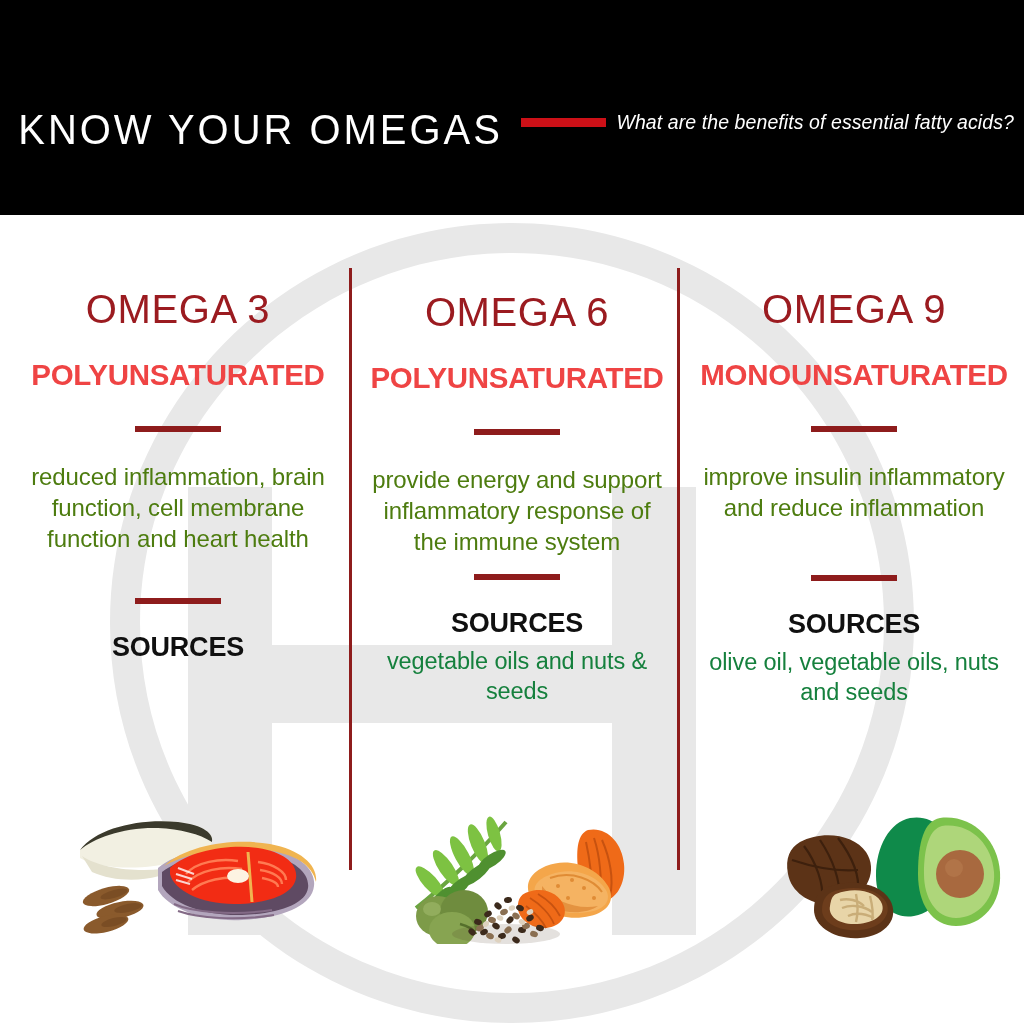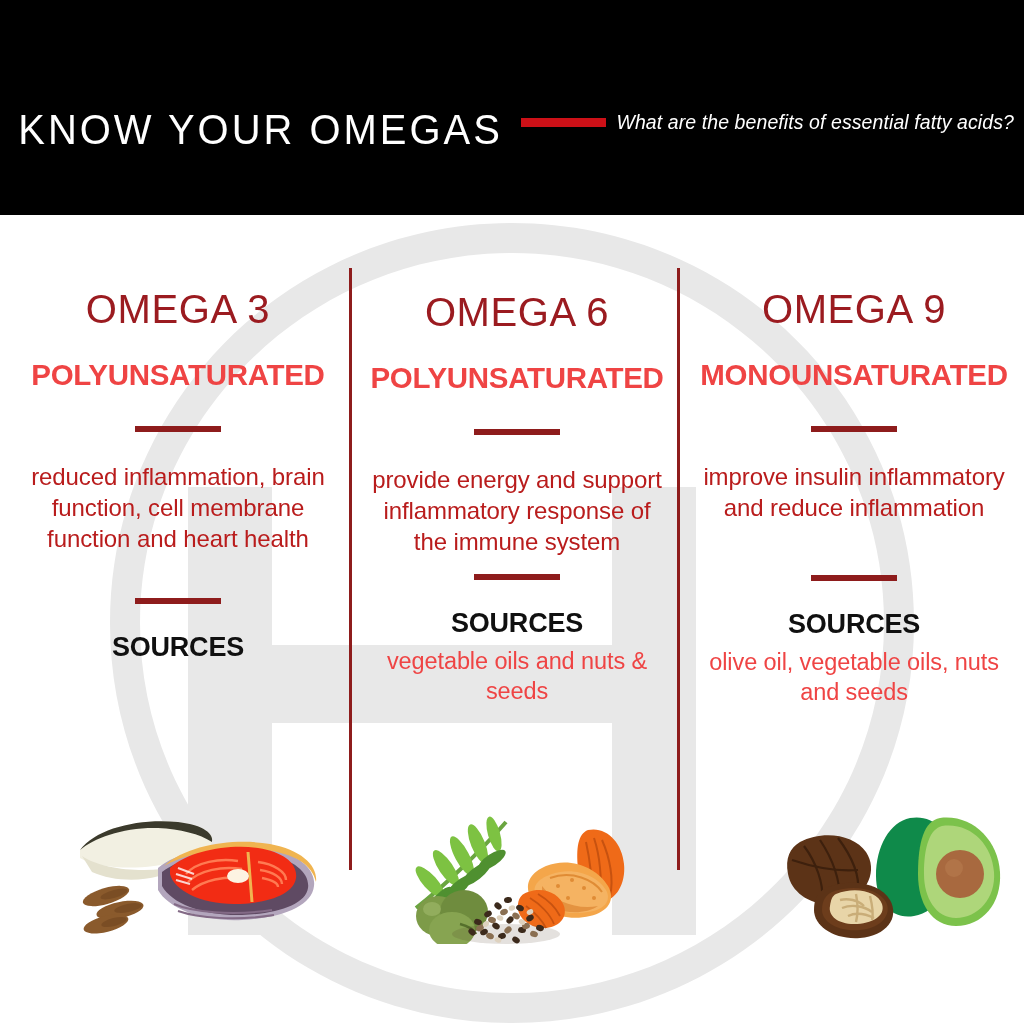--- a/index.html
+++ b/index.html
@@ -104,41 +104,41 @@
     line-height:1;
     white-space:nowrap;
   }
   .rule-sm{
     margin-top:36px;
     width:86px;height:6px;
     background:#8e1c1c;
   }
   .benefit{
     margin-top:29px;
-    color:#b91c1c;
+    color:#4d7c0f;
     font-size:24px;
     font-weight:400;
     line-height:1.30;
     text-align:center;
     letter-spacing:-0.1px;
     max-width:336px;
   }
   .col-2 .benefit{max-width:300px;}
   .col-3 .benefit{max-width:312px;}
 
   .sources-label{
     color:#101010;
     font-size:27px;
     font-weight:700;
     letter-spacing:-0.2px;
     line-height:1;
   }
   .sources-text{
     margin-top:9px;
-    color:#ef4444;
+    color:#15803d;
     font-size:23.5px;
     font-weight:400;
     line-height:1.28;
     text-align:center;
     letter-spacing:-0.1px;
     max-width:340px;
   }
   .col-2 .sources-text{max-width:300px;}
   .col-3 .sources-text{max-width:316px;}
 

